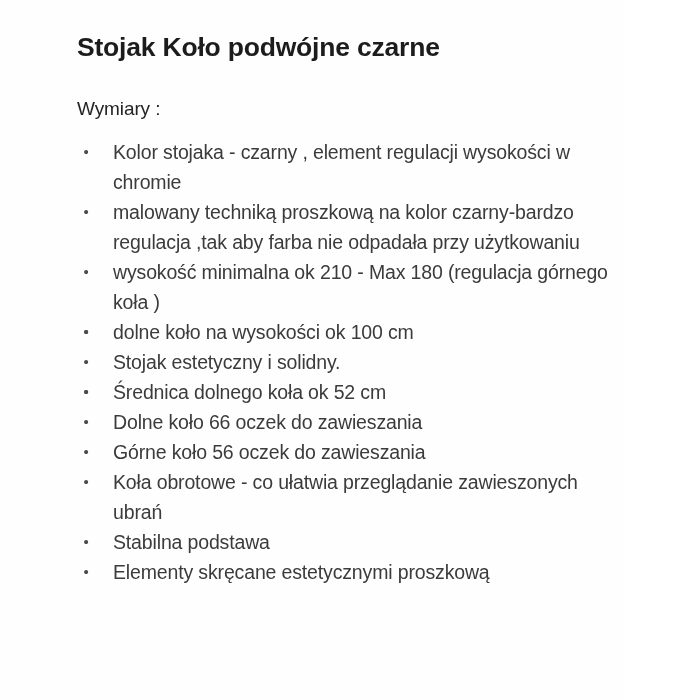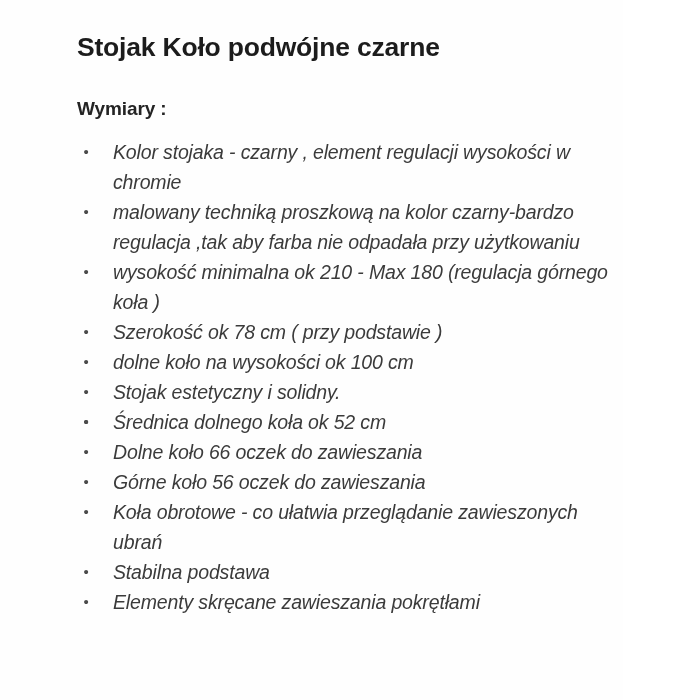--- a/index.html
+++ b/index.html
@@ -32,21 +32,21 @@
     color: #1c1c1c;
     letter-spacing: -0.2px;
     white-space: nowrap;
   }
 
   .subheading {
     position: absolute;
     left: 77px;
     top: 82px;
     font-size: 19px;
-    font-weight: bold;
+    font-weight: normal;
     color: #242424;
     letter-spacing: -0.1px;
     white-space: nowrap;
   }
 
   .bullet-list {
     position: absolute;
     left: 72px;
     top: 137px;
     width: 580px;
@@ -72,21 +72,20 @@
     width: 12px;
     line-height: 30px;
     font-size: 15px;
     color: #4a4a4a;
     text-align: center;
   }
 
   .bullet-text {
     display: block;
     max-width: 500px;
-    font-style: italic;
   }
 </style>
 </head>
 <body>
 
 <div id="page">
 
   <h1 class="title">Stojak Koło podwójne czarne</h1>
 
   <h2 class="subheading">Wymiary :</h2>
@@ -99,21 +98,20 @@
       <li class="bullet-item">
         <span class="bullet-marker">•</span>
         <span class="bullet-text">malowany techniką proszkową na kolor czarny-bardzo regulacja ,tak aby farba nie odpadała przy użytkowaniu</span>
       </li>
       <li class="bullet-item">
         <span class="bullet-marker">•</span>
         <span class="bullet-text">wysokość minimalna ok 210 - Max 180 (regulacja górnego koła  )</span>
       </li>
       <li class="bullet-item">
         <span class="bullet-marker">•</span>
-        <span class="bullet-text">Szerokość ok 78 cm ( przy podstawie )</span>
       </li>
       <li class="bullet-item">
         <span class="bullet-marker">•</span>
         <span class="bullet-text">dolne koło na wysokości ok 100 cm</span>
       </li>
       <li class="bullet-item">
         <span class="bullet-marker">•</span>
         <span class="bullet-text">Stojak estetyczny i solidny.</span>
       </li>
       <li class="bullet-item">
@@ -134,17 +132,17 @@
       <li class="bullet-item">
         <span class="bullet-marker">•</span>
         <span class="bullet-text">Koła obrotowe - co ułatwia przeglądanie zawieszonych ubrań</span>
       </li>
       <li class="bullet-item">
         <span class="bullet-marker">•</span>
         <span class="bullet-text">Stabilna podstawa</span>
       </li>
       <li class="bullet-item">
         <span class="bullet-marker">•</span>
-        <span class="bullet-text">Elementy skręcane zawieszania pokrętłami</span>
+        <span class="bullet-text">Elementy skręcane estetycznymi proszkową</span>
       </li>
     </ul>
 
 </div>
 
 </body></html>

